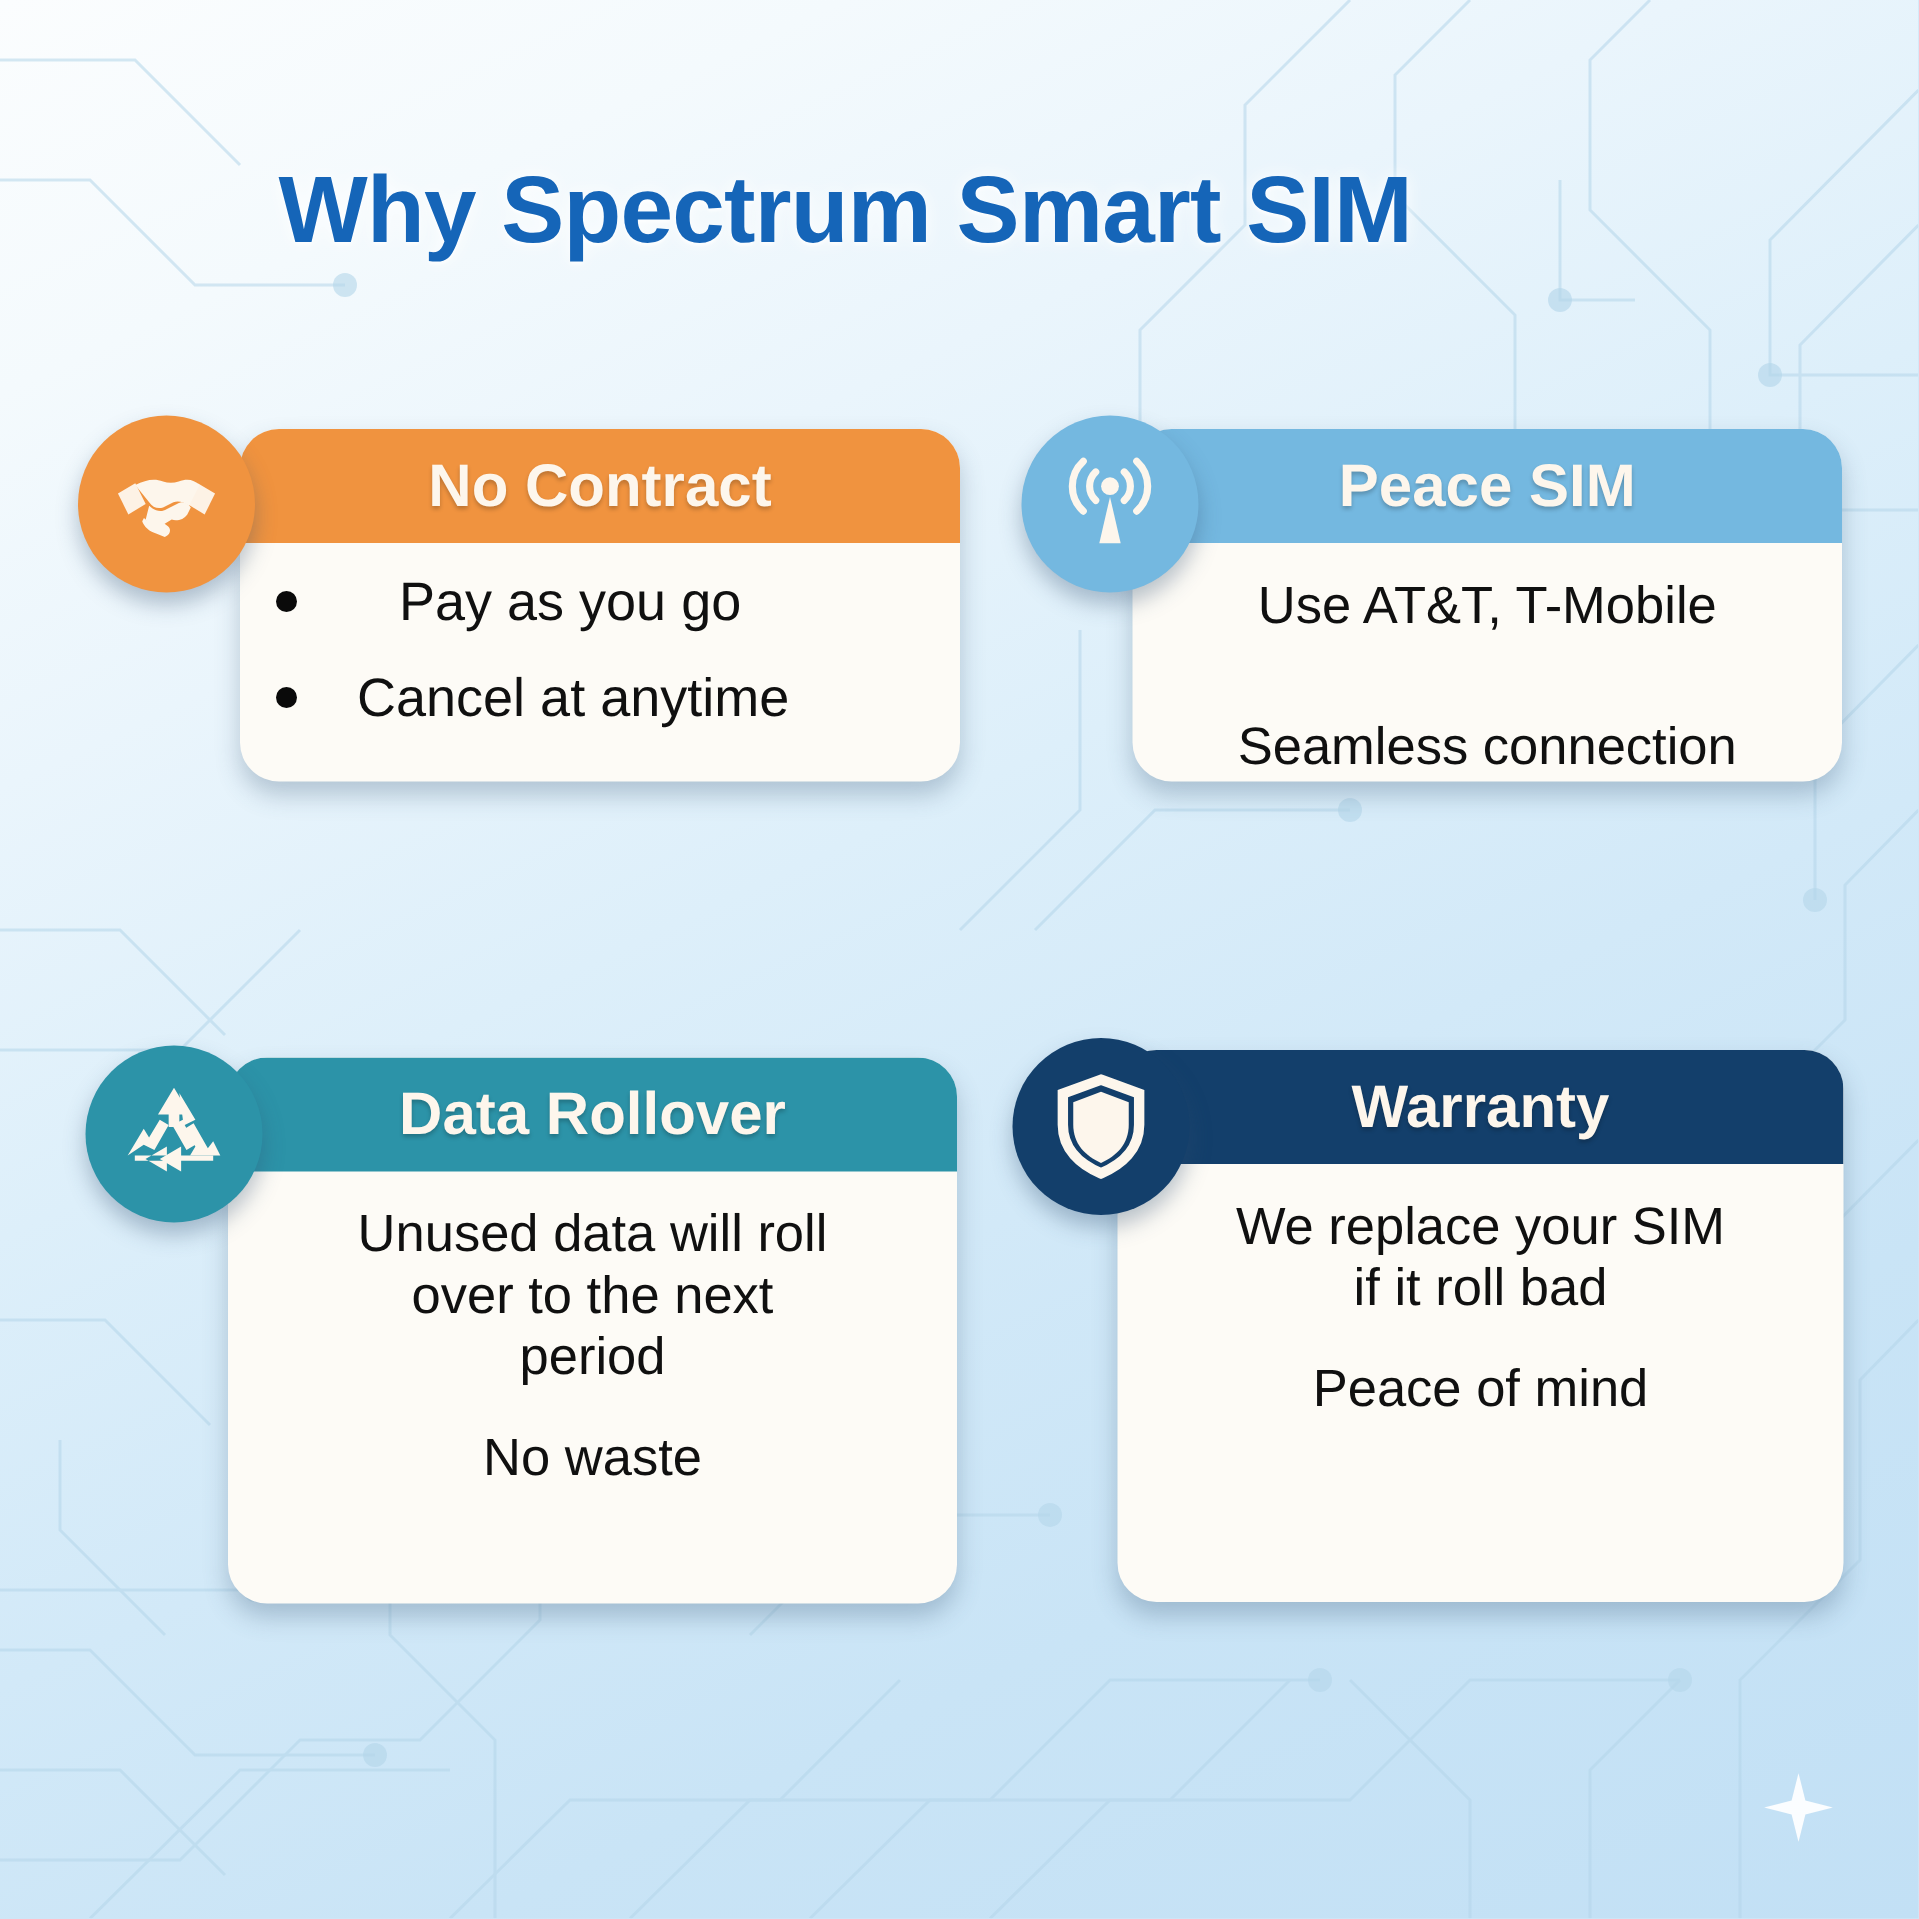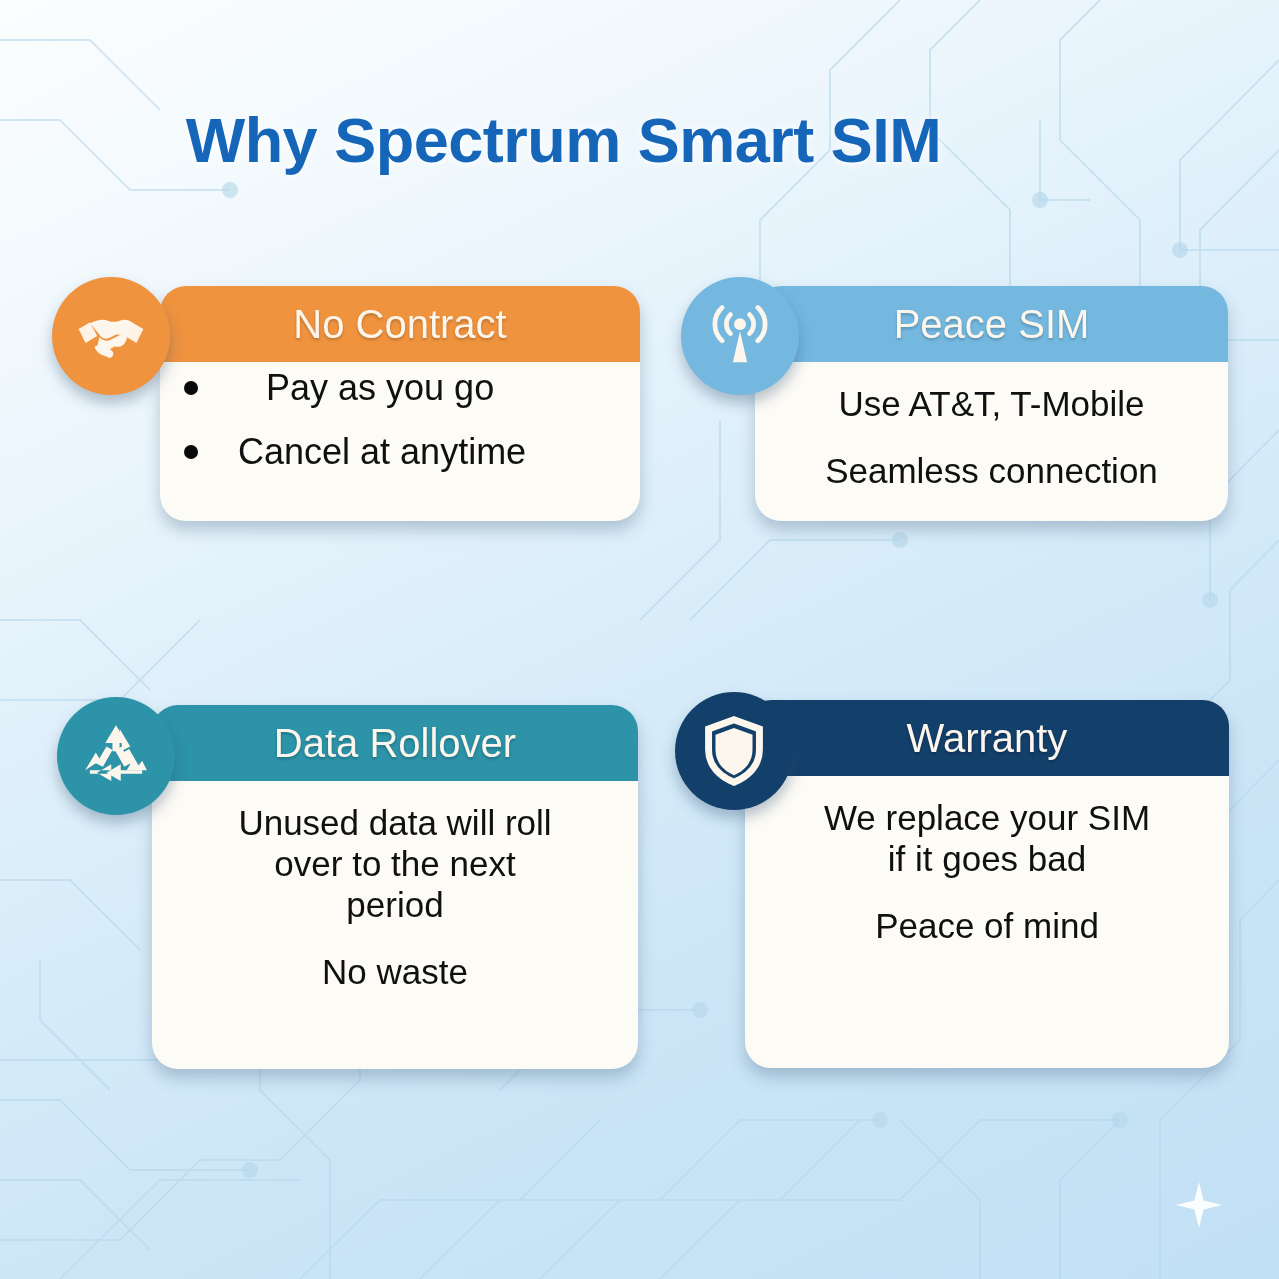--- a/index.html
+++ b/index.html
@@ -73,21 +73,21 @@
   }
   .card-head {
     height: 76px;
     display: flex;
     align-items: center;
     justify-content: center;
     box-sizing: border-box;
   }
   .card-title {
     font-size: 40px;
-    font-weight: normal;
+    font-weight: bold;
     color: #fdf6ec;
     text-shadow: 0 2px 3px rgba(0,0,0,.22);
     white-space: nowrap;
   }
   .card-body {
     display: flex;
     flex-direction: column;
     justify-content: flex-start;
     box-sizing: border-box;
     color: #111111;
@@ -95,21 +95,21 @@
   .body-line {
     font-size: 35px;
     line-height: 1.17;
     color: #101010;
     text-align: center;
   }
 
   
   .bullet-list {
     margin: 0;
-    padding: 5px 0 0 0;
+    padding: 18px 0 0 0;
     list-style: none;
   }
   .bullet-item {
     display: flex;
     align-items: center;
     font-size: 36px;
     color: #101010;
     margin-bottom: 22px;
   }
   .bullet-dot {
@@ -137,21 +137,21 @@
 
   
   #card-no-contract { left: 160px; top: 286px; width: 480px; height: 235px; }
   #card-no-contract .card-head { background: #f0933f; }
   #card-no-contract .card-body { height: 159px; padding: 0 24px; }
   #badge-no-contract { left: 52px; top: 277px; background: #f0933f; }
 
   
   #card-super-sim { left: 755px; top: 286px; width: 473px; height: 235px; }
   #card-super-sim .card-head { background: #74b8e0; }
-  #card-super-sim .card-body { height: 159px; padding: 22px 14px 16px; }
+  #card-super-sim .card-body { height: 159px; padding: 22px 14px 2px; justify-content: space-between; }
   #badge-super-sim { left: 681px; top: 277px; background: #74b8e0; }
 
   
   #card-data-rollover { left: 152px; top: 705px; width: 486px; height: 364px; }
   #card-data-rollover .card-head { background: #2c93a8; }
   #card-data-rollover .card-body { height: 282px; padding: 22px 26px 16px; }
   #badge-data-rollover { left: 57px; top: 697px; background: #2c93a8; }
 
   
   #card-warranty { left: 745px; top: 700px; width: 484px; height: 368px; }
@@ -301,19 +301,19 @@
       <path d="M32 5 L54 13 L54 31 C54 45 44 54 32 59 C20 54 10 45 10 31 L10 13 Z" fill="none" stroke="#fdf6ec" stroke-width="6"></path>
       <path d="M32 12 L48 18 L48 31 C48 42 41 49 32 53 C23 49 16 42 16 31 L16 18 Z" fill="#fdf6ec"></path>
     </svg>
   </div>
   <div class="card" id="card-warranty">
     <div class="card-head">
       <span class="card-title">Warranty</span>
     </div>
     <div class="card-body">
       <div class="body-line">We replace your SIM</div>
-      <div class="body-line">if it goes bad</div>
+      <div class="body-line">if it roll bad</div>
       <div class="spacer-gap"></div>
       <div class="body-line">Peace of mind</div>
     </div>
   </div>
 
 </div>
 
 </body></html>

